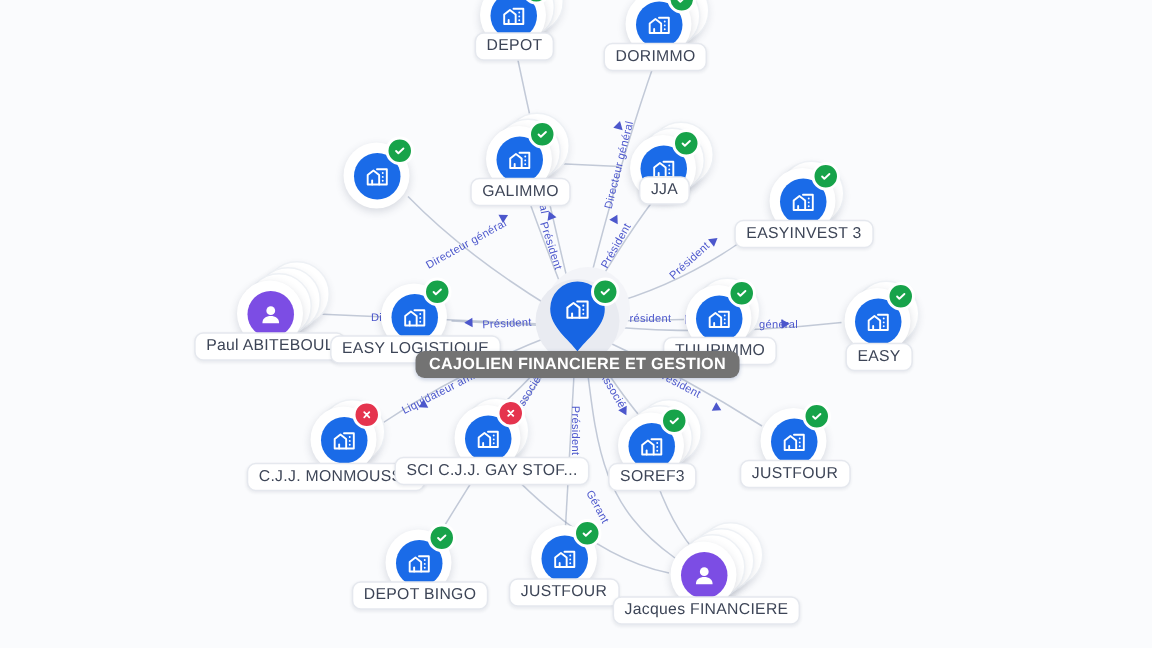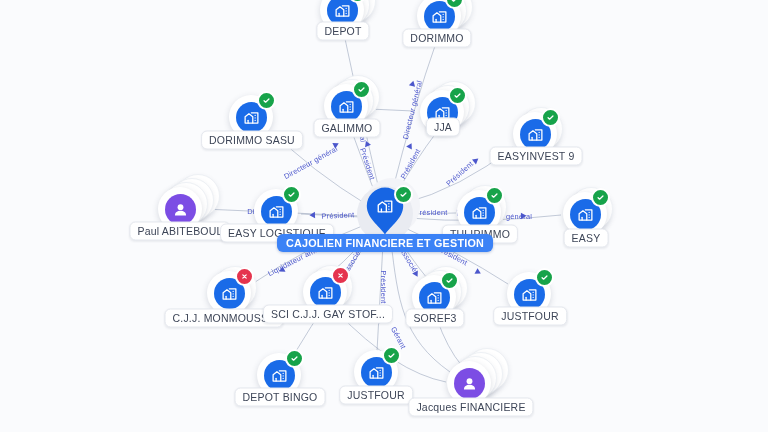--- a/index.html
+++ b/index.html
@@ -21,21 +21,21 @@
   .disc{position:absolute;inset:0;border-radius:50%;background:#fff;box-shadow:0 2px 6px rgba(50,60,90,.18);display:flex;align-items:center;justify-content:center;}
   .core{width:31px;height:31px;border-radius:50%;display:flex;align-items:center;justify-content:center;}
   .core.company{background:#1A6BE8;}
   .core.person{background:#7C4DE4;}
   .badge{position:absolute;top:-4px;right:-3px;width:15px;height:15px;border-radius:50%;border:2px solid #fff;display:flex;align-items:center;justify-content:center;z-index:3;}
   .badge.ok{background:#17A34A;}
   .badge.no{background:#E5344E;}
   .plate{position:absolute;transform:translate(-50%,-50%);background:#fff;border:1px solid #E5E8EE;border-radius:6px;padding:2px 7px;font-size:10.5px;line-height:13px;color:#3D4557;white-space:nowrap;box-shadow:0 1px 2px rgba(30,40,70,.07);letter-spacing:.2px;z-index:3;}
   .center-wrap{position:absolute;z-index:4;}
   .ring{position:absolute;width:56px;height:56px;border-radius:50%;}
-  .center-plate{position:absolute;transform:translate(-50%,-50%);background:#3b82f6;color:#fff;border-radius:6px;padding:3px 9px;font-size:10.8px;font-weight:600;letter-spacing:.2px;white-space:nowrap;z-index:6;box-shadow:0 1px 3px rgba(20,50,120,.25);text-align:right;}
+  .center-plate{position:absolute;transform:translate(-50%,-50%);background:#737373;color:#fff;border-radius:6px;padding:3px 9px;font-size:10.8px;font-weight:600;letter-spacing:.2px;white-space:nowrap;z-index:6;box-shadow:0 1px 3px rgba(20,50,120,.25);text-align:right;}
 </style>
 </head>
 <body>
 
 <div id="canvas">
 
   <svg style="position:absolute;width:0;height:0" aria-hidden="true">
     <defs>
       <symbol id="ic-building" viewBox="0 0 20 20">
         <g fill="none" stroke="#fff" stroke-width="1.5" stroke-linecap="round" stroke-linejoin="round">
@@ -190,38 +190,37 @@
             <use href="#ic-building"></use>
           </svg>
         </div>
       </div>
     <div class="badge ok">
         <svg width="9" height="9">
           <use href="#ic-check"></use>
         </svg>
       </div>
   </div>
-  <div class="plate" style="left:252px;top:140px">DORIMMO SASU</div>
 
   <div class="node" style="left:535px;top:134px">
     <i class="st o1"></i>
     <div class="disc">
         <div class="core company">
           <svg width="17" height="17">
             <use href="#ic-building"></use>
           </svg>
         </div>
       </div>
     <div class="badge ok">
         <svg width="9" height="9">
           <use href="#ic-check"></use>
         </svg>
       </div>
   </div>
-  <div class="plate" style="left:536px;top:156px">EASYINVEST 9</div>
+  <div class="plate" style="left:536px;top:156px">EASYINVEST 3</div>
 
   <div class="node" style="left:180px;top:209px">
     <i class="st o3"></i>
       <i class="st o2"></i>
       <i class="st o1"></i>
     <div class="disc">
         <div class="core person">
           <svg width="19" height="19">
             <use href="#ic-person"></use>
           </svg>

